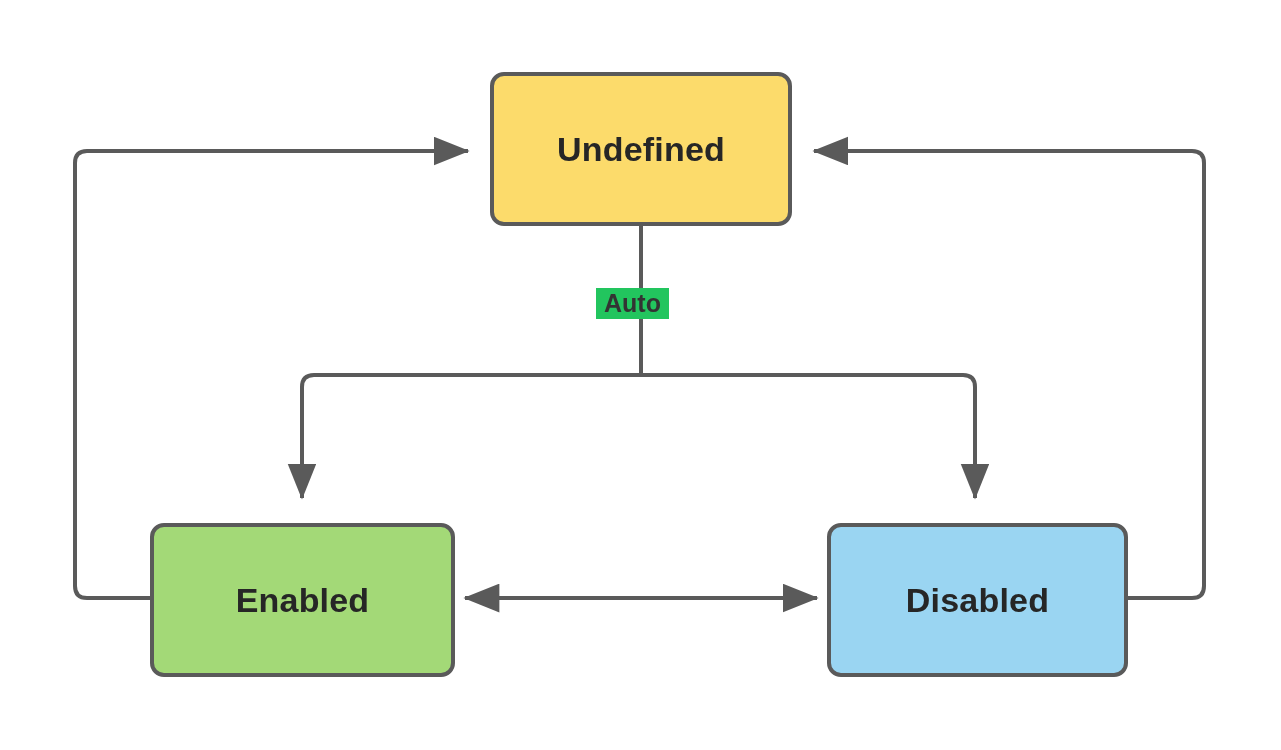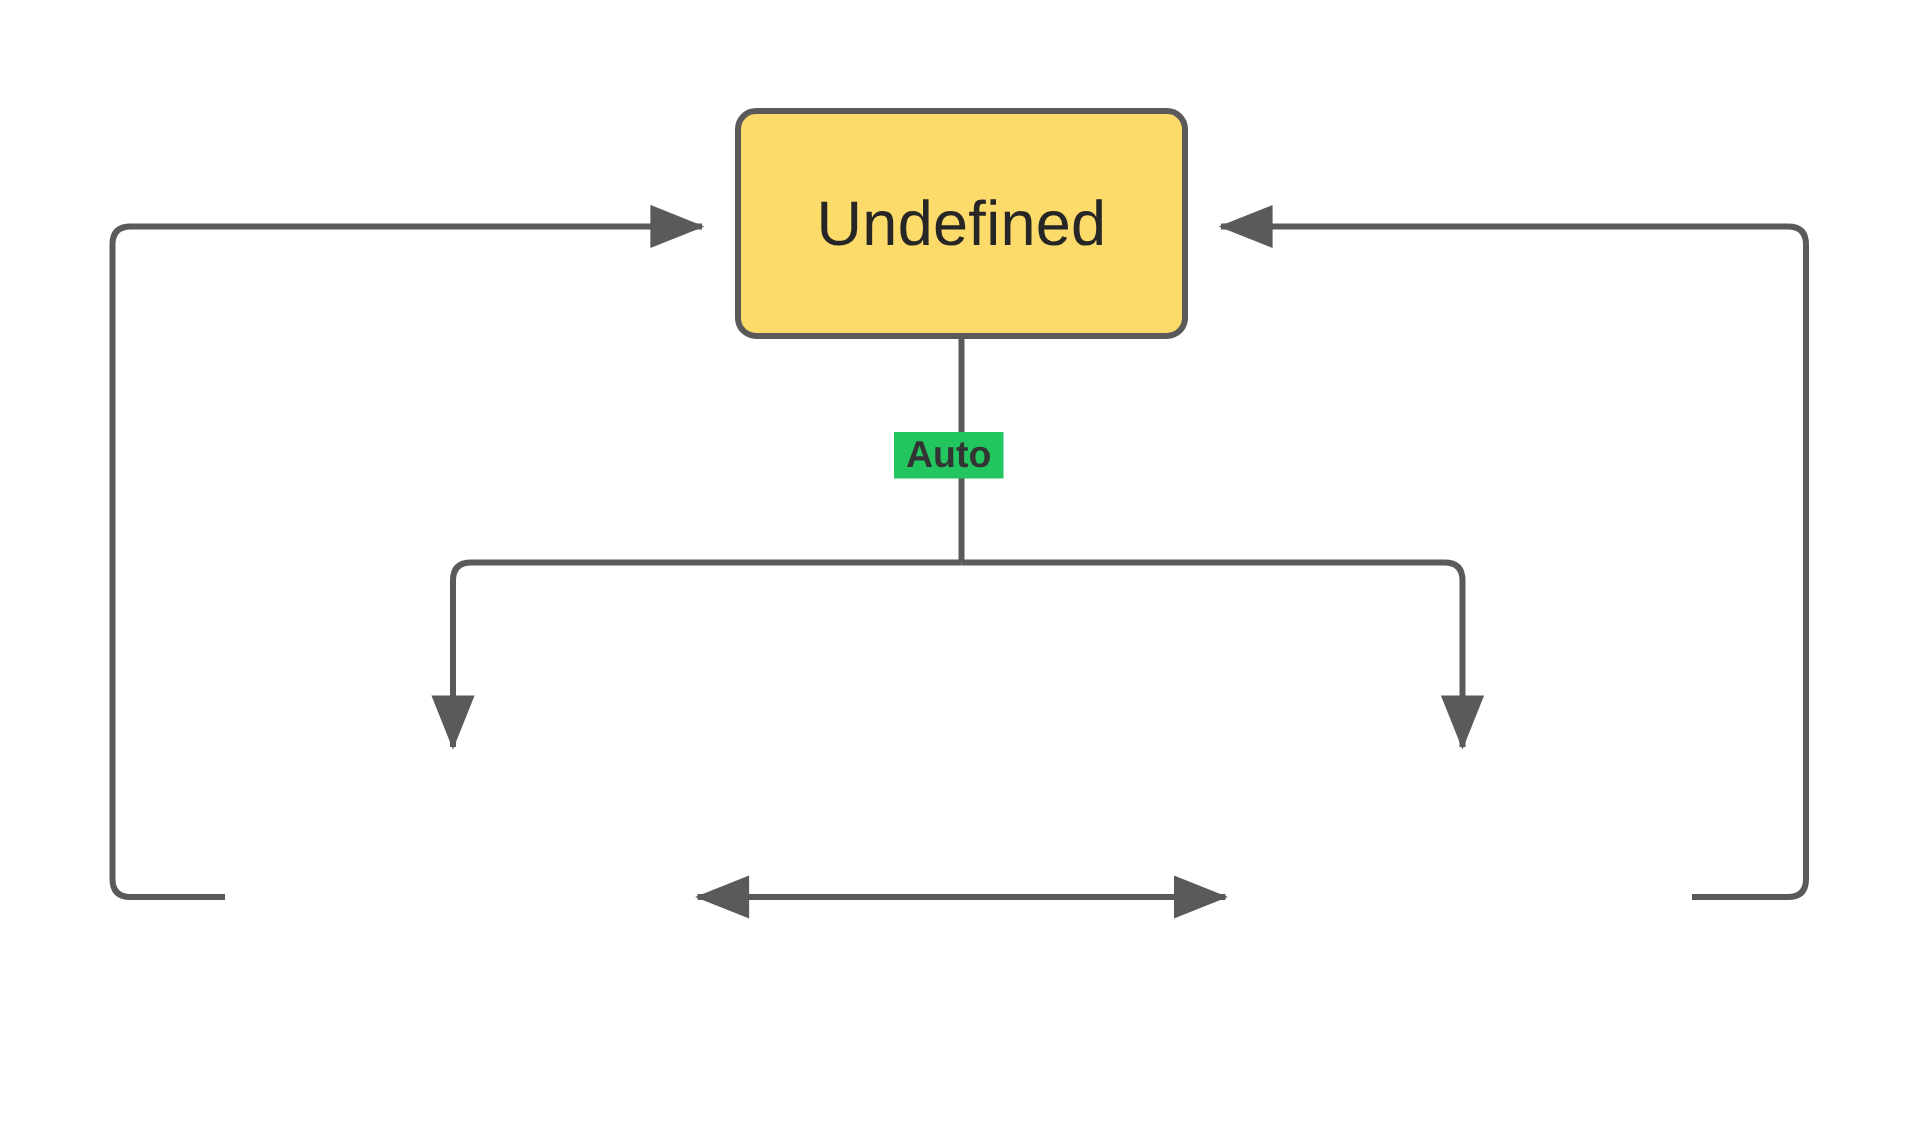--- a/index.html
+++ b/index.html
@@ -32,22 +32,22 @@
     box-sizing: border-box;
     border: 4px solid #5a5a5a;
     border-radius: 14px;
     display: flex;
     align-items: center;
     justify-content: center;
     z-index: 2;
   }
   .state-label {
     font-family: "Liberation Sans", sans-serif;
-    font-size: 42px;
-    font-weight: 400;
+    font-size: 34px;
+    font-weight: 700;
     color: #262626;
     line-height: 1;
     white-space: nowrap;
     letter-spacing: 0.2px;
   }
   #node-undefined {
     left: 490px;
     top: 72px;
     width: 302px;
     height: 154px;
@@ -106,17 +106,23 @@
 
     <path d="M 150 598 L 87 598 Q 75 598 75 586 L 75 163 Q 75 151 87 151 L 468 151" fill="none" stroke="#5a5a5a" stroke-width="4" stroke-linecap="butt" marker-end="url(#arrow-end)"></path>
 
     <path d="M 1128 598 L 1192 598 Q 1204 598 1204 586 L 1204 163 Q 1204 151 1192 151 L 814 151" fill="none" stroke="#5a5a5a" stroke-width="4" stroke-linecap="butt" marker-end="url(#arrow-end)"></path>
   </svg>
 
   <div class="state-node" id="node-undefined" style="background:#fcdb6b;">
     <span class="state-label">Undefined</span>
   </div>
 
+  <div class="state-node" id="node-enabled" style="background:#a3d977;">
+    <span class="state-label">Enabled</span>
+  </div>
 
+  <div class="state-node" id="node-disabled" style="background:#9ad5f2;">
+    <span class="state-label">Disabled</span>
+  </div>
 
   <div class="edge-label" id="label-auto">Auto</div>
 
 </div>
 
 </body></html>

